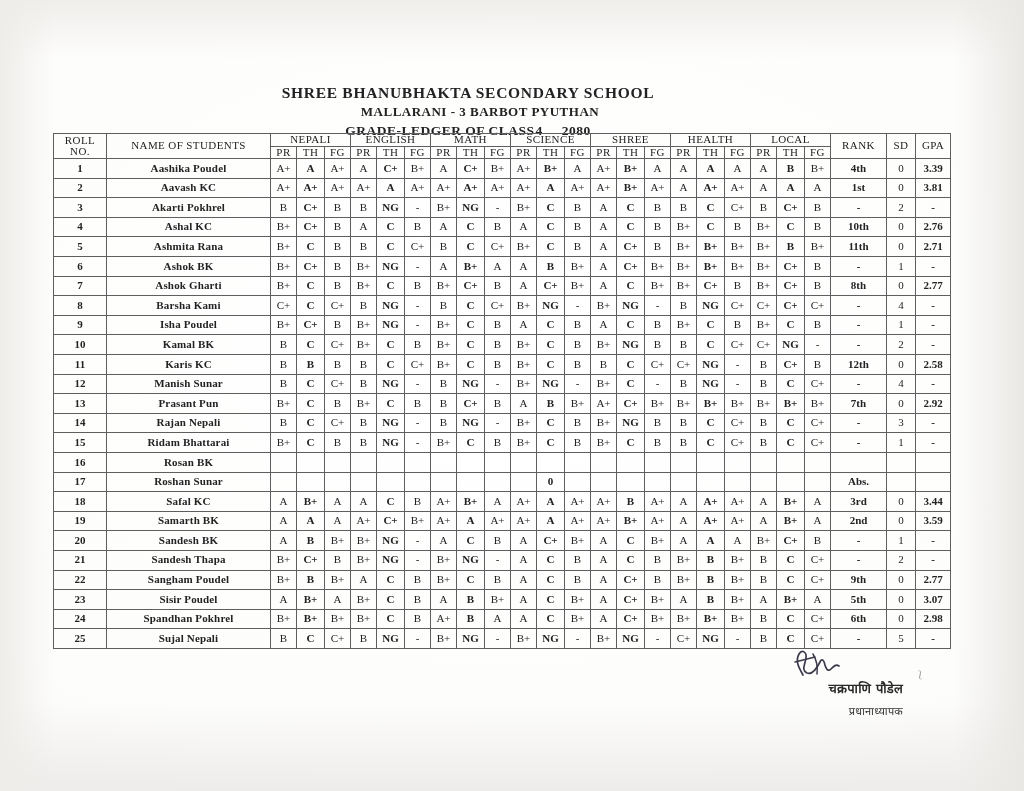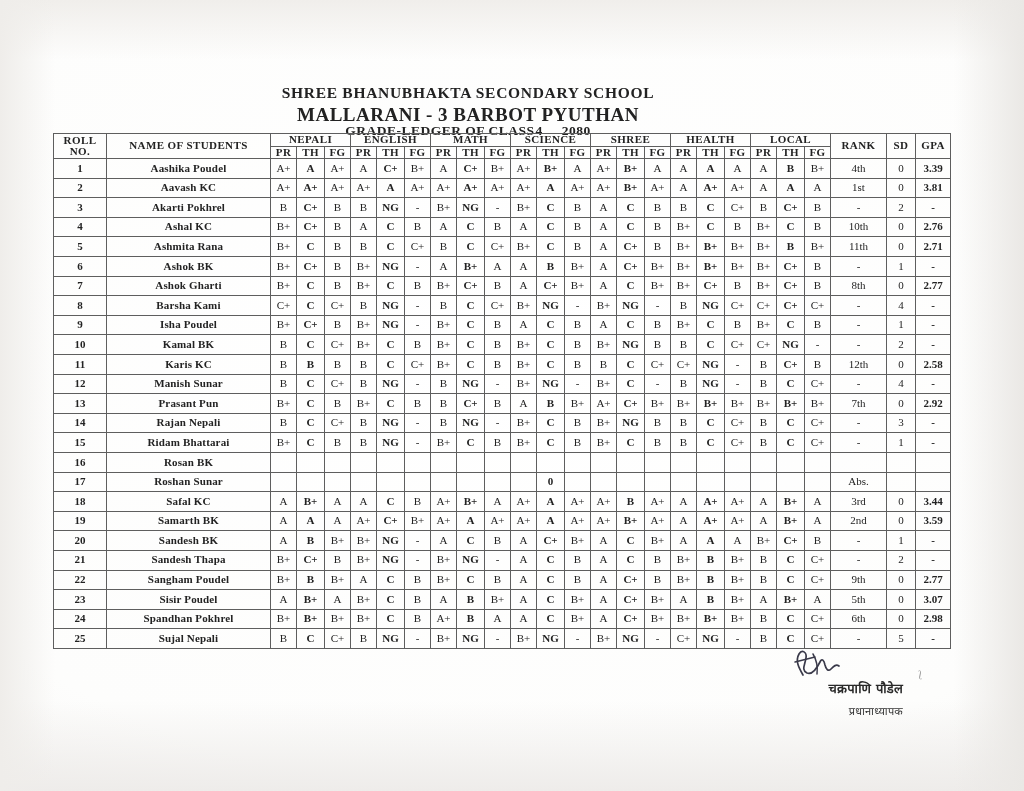--- a/index.html
+++ b/index.html
@@ -48,21 +48,21 @@
   .heading {
     position: absolute;
     left: 0;
     width: 936px;
     text-align: center;
     font-weight: bold;
     letter-spacing: 0.4px;
     color: #222;
   }
   #school-name { top: 84px; font-size: 15.5px; letter-spacing: 0.7px; }
-  #school-address { top: 104px; font-size: 19px; letter-spacing: 0.5px; }
+  #school-address { top: 104px; font-size: 13px; letter-spacing: 0.5px; padding-left: 12px; }
   #ledger-line { top: 123px; font-size: 13.5px; letter-spacing: 0.5px; }
   #ledger-line .cls-val { margin-left: 1px; }
   #ledger-line .year-val { margin-left: 19px; }
 
   
   #ledger-table {
     position: absolute;
     left: 53px;
     top: 133px;
     border-collapse: collapse;
@@ -74,21 +74,21 @@
     border: 1px solid #5e5e5e;
     padding: 0;
     text-align: center;
     vertical-align: middle;
     font-size: 11px;
     line-height: 1.05;
     color: #232323;
     background: transparent;
   }
   #ledger-table thead th {
-    font-weight: bold;
+    font-weight: normal;
     letter-spacing: 0.4px;
   }
   .th-roll { width: 52px; font-size: 11.5px; }
   .th-name { width: 163px; font-size: 12.5px; letter-spacing: 0.5px; }
   .th-subject { font-size: 12px; letter-spacing: 0.9px; }
   .th-sub { font-size: 10.5px; font-weight: bold; letter-spacing: 0.2px; }
   .th-rank { width: 55px; font-size: 12px; }
   .th-sd   { width: 28px; font-size: 12px; }
   .th-gpa  { width: 34px; font-size: 12px; }
 
@@ -105,21 +105,21 @@
     text-align: left;
     padding-left: 6px;
     font-weight: bold;
     font-size: 12px;
     letter-spacing: 0.15px;
     white-space: nowrap;
   }
   td.g { font-size: 11px; }
   
   td.g.th { font-weight: bold; }
-  td.rank { font-weight: normal; font-size: 11px; }
+  td.rank { font-weight: bold; font-size: 11px; }
   td.sd   { font-size: 11px; }
   td.gpa  { font-weight: bold; font-size: 11px; }
 
   
   #signature-block {
     position: absolute;
     left: 728px;
     top: 648px;
     width: 175px;
     text-align: right;

